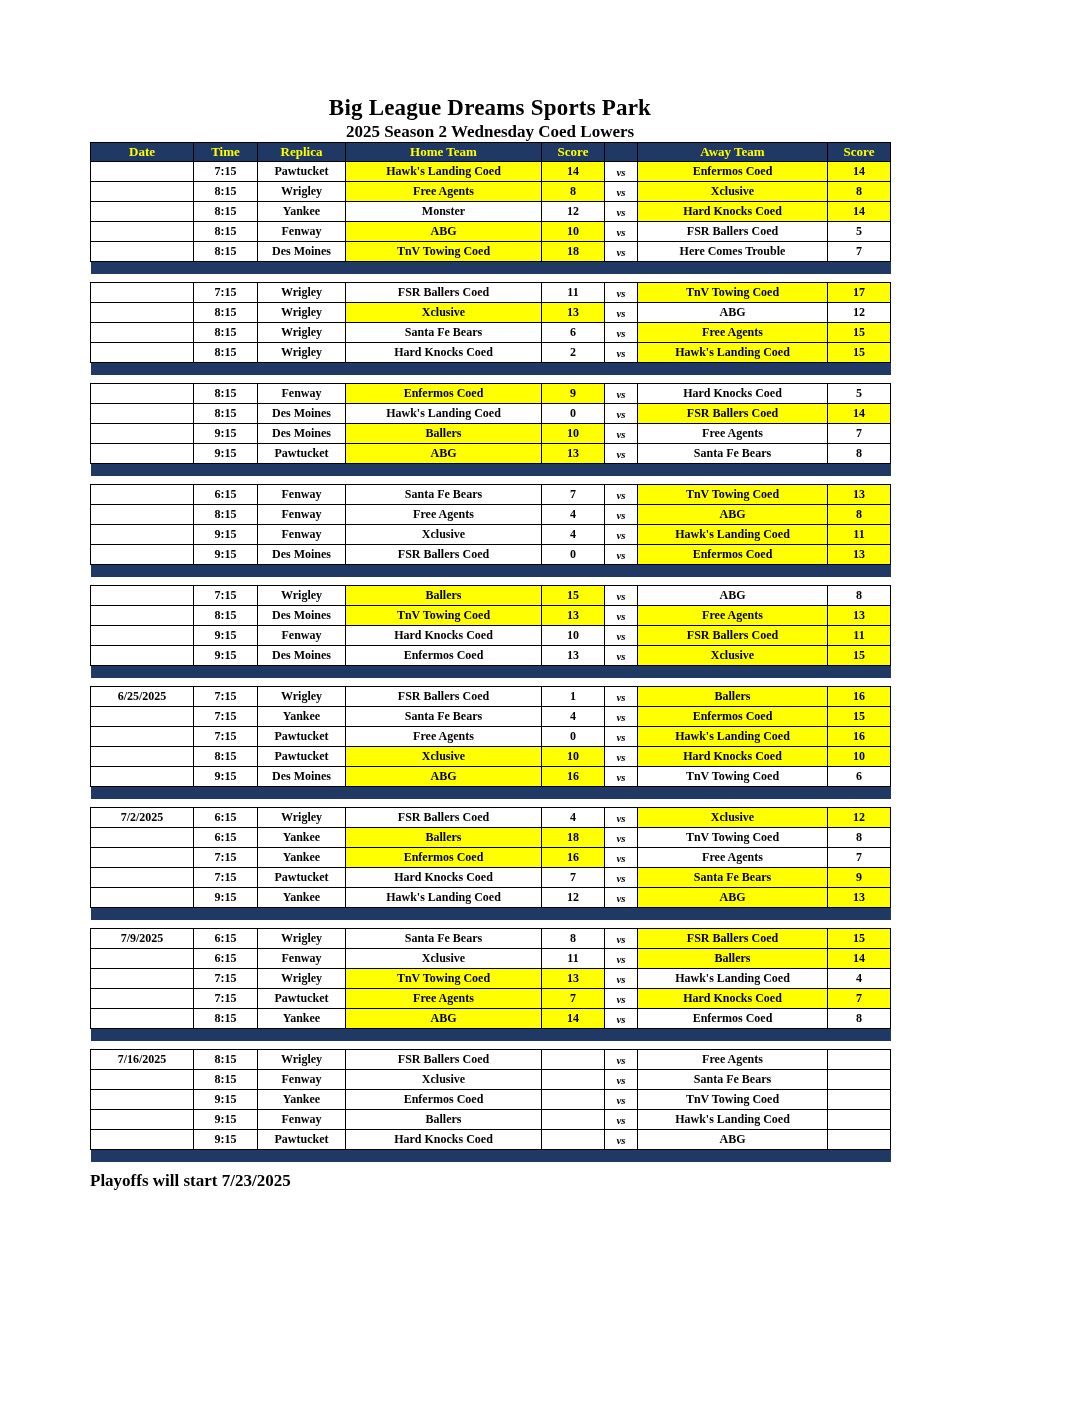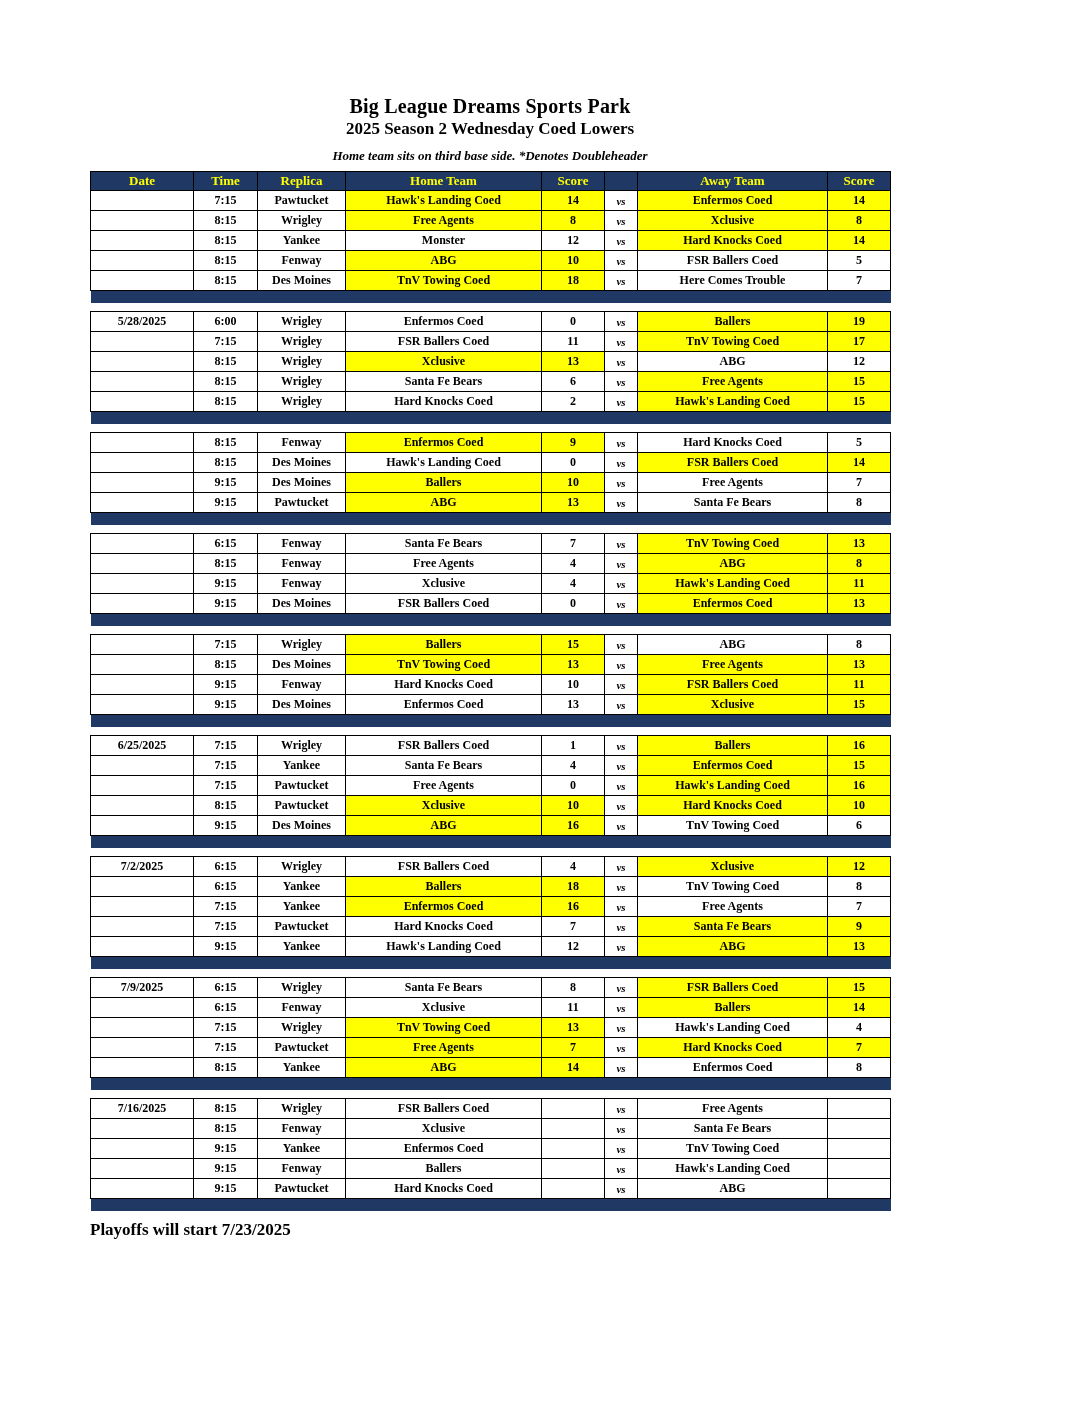--- a/index.html
+++ b/index.html
@@ -4,40 +4,39 @@
 <style>
   :root{
     --navy:#1F3864;
     --header-text:#FFFF00;
     --hl:#FFFF00;
     --border:#000000;
   }
   html,body{margin:0;padding:0;background:#ffffff;}
   body{width:1088px;min-height:1408px;font-family:"Liberation Serif", serif;color:#000;}
   .page{width:800px;margin:95px 0 0 90px;}
-  .title{font-size:20px;font-weight:bold;text-align:center;letter-spacing:.2px;}
+  .title{font-size:23px;font-weight:bold;text-align:center;letter-spacing:.2px;}
   .subtitle{font-size:17px;font-weight:bold;text-align:center;margin-top:1px;}
   .note{font-size:13px;font-weight:bold;font-style:italic;text-align:center;margin:9px 0 7px 0;}
   table{border-collapse:collapse;table-layout:fixed;width:800px;font-size:12px;font-weight:bold;}
   th,td{border:1px solid var(--border);text-align:center;padding:0 2px;height:19px;
         overflow:hidden;white-space:nowrap;vertical-align:middle;}
   thead th{background:var(--navy);color:var(--header-text);font-size:13px;height:18px;}
   td.hl{background:var(--hl);}
   td.vs{font-style:italic;font-size:11px;}
   tr.sep-row td{background:var(--navy);border:none;height:12px;padding:0;}
   tr.spacer-row td{background:#fff;border:none;height:8px;padding:0;}
   .footer{font-size:17px;font-weight:bold;margin-top:9px;text-align:left;}
 </style>
 </head>
 <body>
 
 <div class="page">
   <div class="title">Big League Dreams Sports Park</div>
   <div class="subtitle">2025 Season 2 Wednesday Coed Lowers</div>
-  <div class="note">Home team sits on third base side.  *Denotes Doubleheader</div>
 
   <table>
     <colgroup>
       <col style="width:103px">
         <col style="width:64px">
         <col style="width:88px">
       <col style="width:196px">
         <col style="width:63px">
         <col style="width:33px">
       <col style="width:190px">
@@ -106,30 +105,20 @@
           <td>Here Comes Trouble</td>
           <td>7</td>
         </tr>
         <tr class="sep-row">
           <td colspan="8"></td>
         </tr>
         <tr class="spacer-row">
           <td colspan="8"></td>
         </tr>
         <tr>
-          <td>5/28/2025</td>
-          <td>6:00</td>
-          <td>Wrigley</td>
-          <td>Enfermos Coed</td>
-          <td>0</td>
-          <td class="vs">vs</td>
-          <td class="hl">Ballers</td>
-          <td class="hl">19</td>
-        </tr>
-        <tr>
           <td></td>
           <td>7:15</td>
           <td>Wrigley</td>
           <td>FSR Ballers Coed</td>
           <td>11</td>
           <td class="vs">vs</td>
           <td class="hl">TnV Towing Coed</td>
           <td class="hl">17</td>
         </tr>
         <tr>

